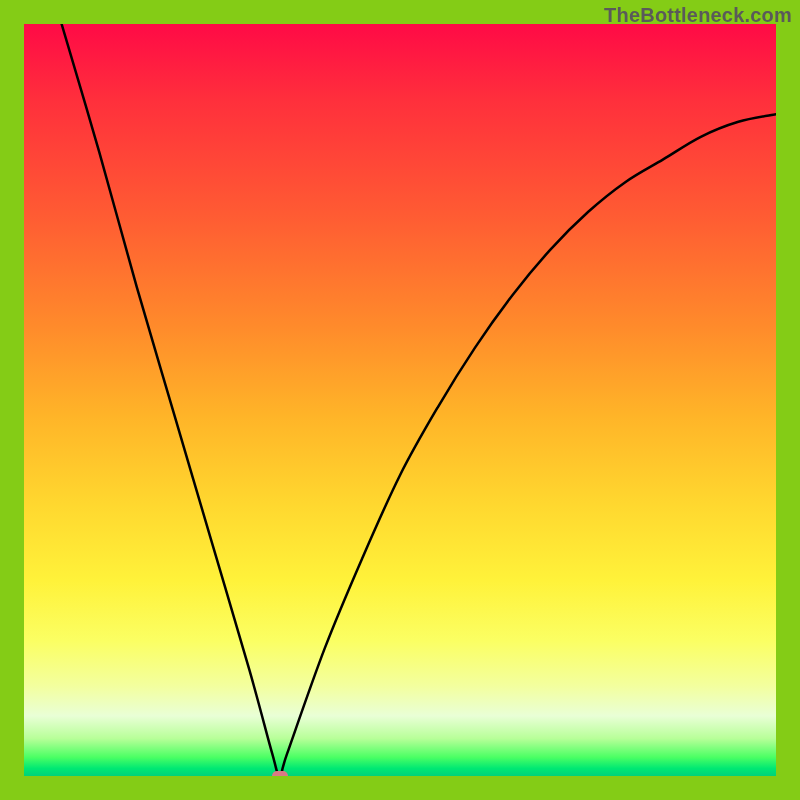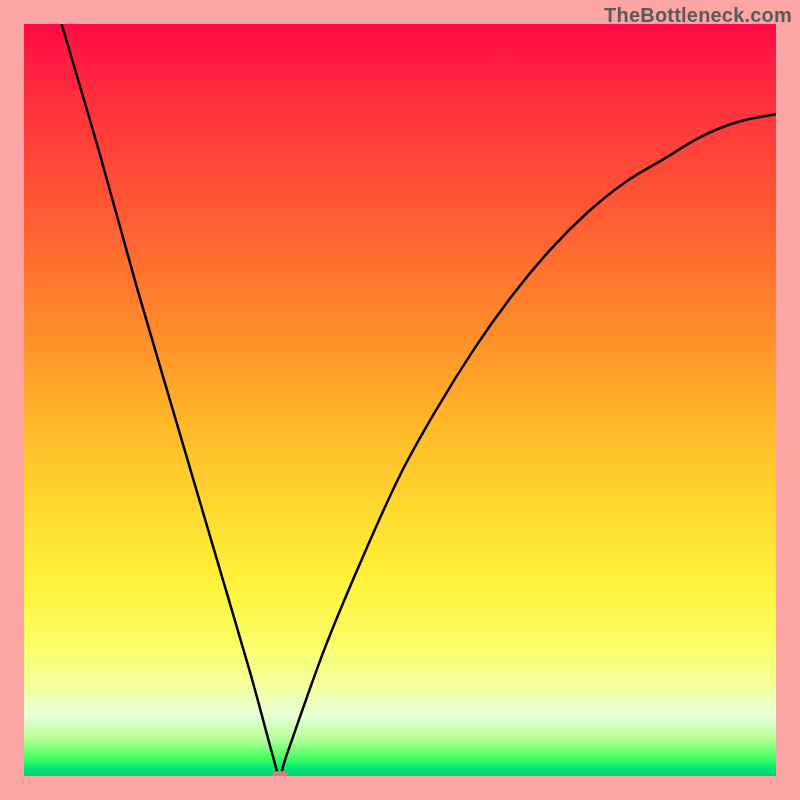--- a/index.html
+++ b/index.html
@@ -8,21 +8,21 @@
     width: 800px;
     height: 800px;
     overflow: hidden;
     background: #000;
     font-family: Arial, Helvetica, sans-serif;
   }
   .frame {
     position: relative;
     width: 800px;
     height: 800px;
-    background: #fca5a5;
+    background: #84cc16;
   }
   .inner {
     position: absolute;
     left: 24px;
     top: 24px;
     width: 752px;
     height: 752px;
     overflow: hidden;
   }
   .gradient {

